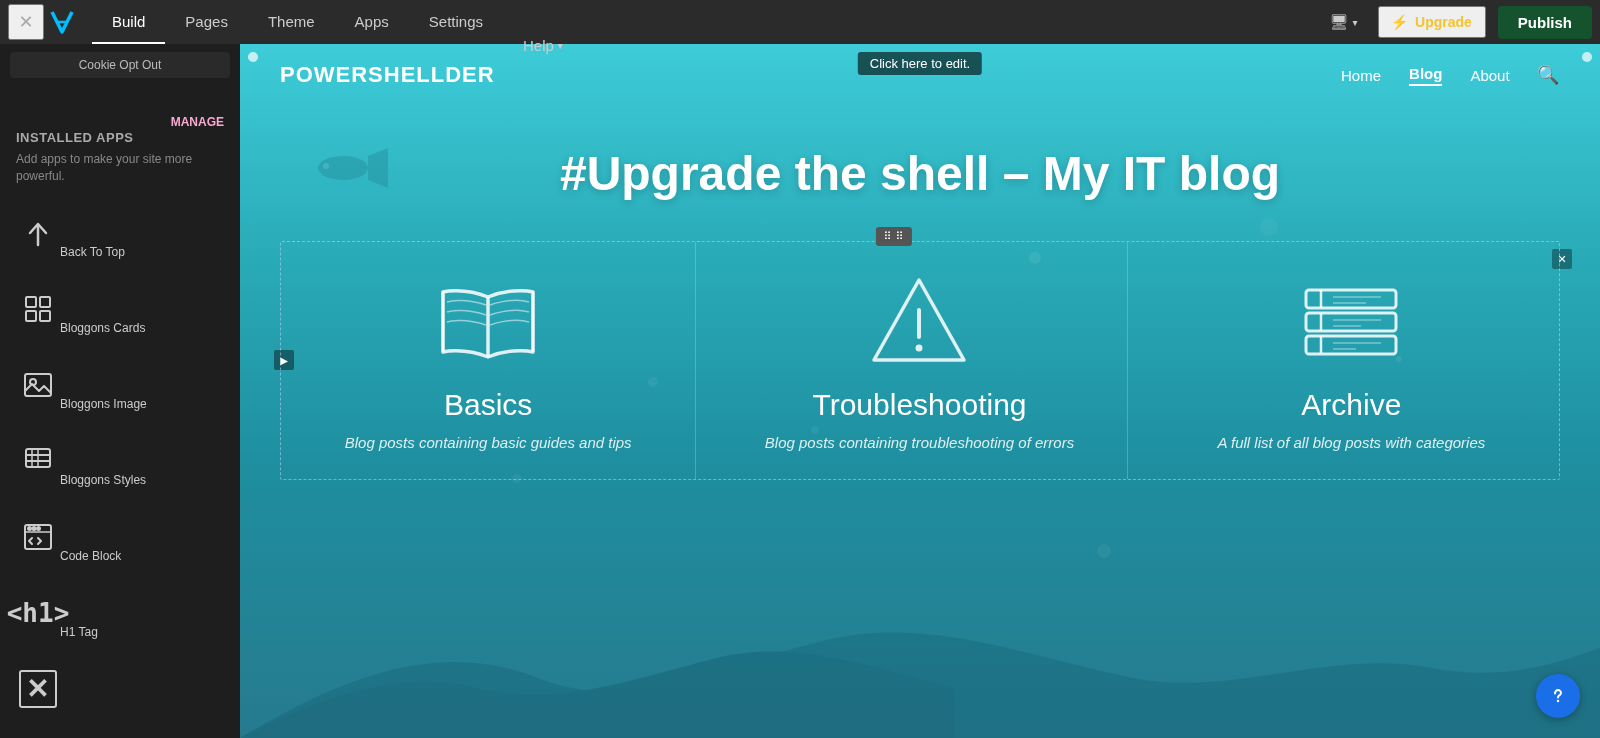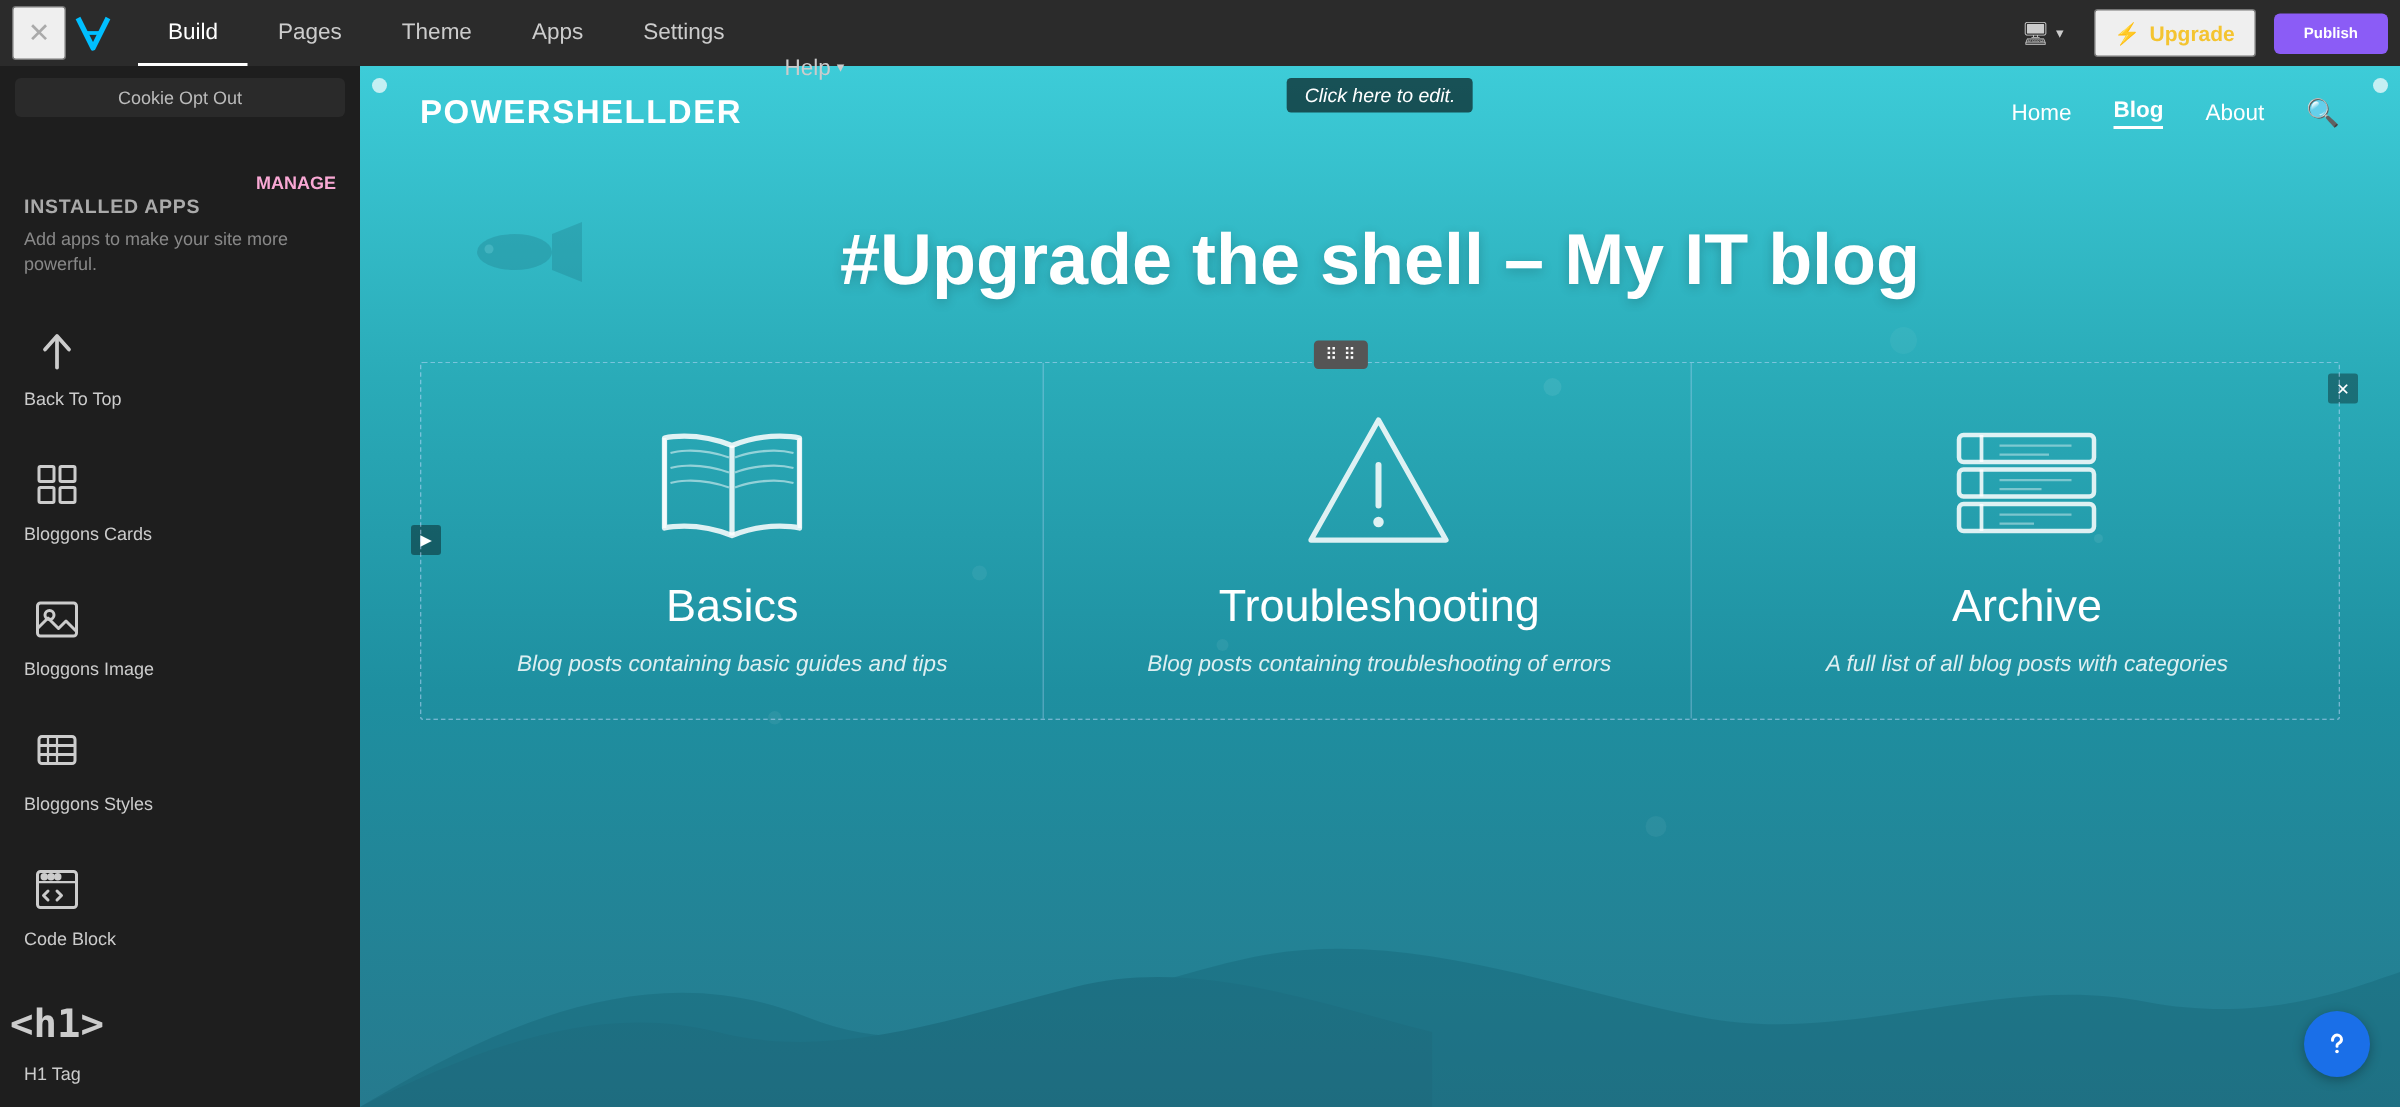--- a/index.html
+++ b/index.html
@@ -52,22 +52,22 @@
       display: flex; align-items: center; gap: 4px;
       color: #ccc; font-size: 15px; cursor: pointer;
       padding: 0 8px;
     }
     .upgrade-btn {
       display: flex; align-items: center; gap: 6px;
       color: #f4c430; font-size: 14px; font-weight: 600; cursor: pointer;
       padding: 6px 12px;
     }
     .publish-btn {
-      background: #8b5cf6;
-      color: #fff; font-size: 10px; font-weight: 600;
+      background: #14532d;
+      color: #fff; font-size: 15px; font-weight: 600;
       padding: 8px 20px; border-radius: 4px;
       cursor: pointer; border: none;
     }
 
     
     .main-area {
       display: flex; flex: 1; overflow: hidden;
     }
 
     
@@ -89,21 +89,21 @@
     .sidebar-manage-link {
       font-size: 12px; color: #f9a8d4; cursor: pointer; text-transform: uppercase; font-weight: 600; text-align: right;
     }
     .sidebar-desc {
       font-size: 12px; color: #888; padding: 0 16px 12px; line-height: 1.4;
     }
     .sidebar-apps-grid {
       display: flex; flex-direction: column; gap: 0;
     }
     .sidebar-app-item {
-      display: flex; flex-direction: column; align-items: flex-start;
+      display: flex; align-items: flex-end;
       padding: 12px 8px;
       cursor: pointer; border-radius: 4px;
       margin: 2px 8px;
       transition: background 0.15s;
     }
     .sidebar-app-icon {
       width: 44px; height: 44px;
       display: flex; align-items: center; justify-content: center;
       color: #ccc; font-size: 22px;
       margin-bottom: 4px;
@@ -124,21 +124,21 @@
       overflow: hidden;
       position: relative;
     }
     .canvas-edit-hint {
       position: absolute;
       top: 8px; left: 50%;
       transform: translateX(-50%);
       background: rgba(0,0,0,0.6);
       color: #fff; font-size: 13px;
       padding: 4px 12px; border-radius: 3px;
-      z-index: 10; white-space: nowrap; font-style: italic;
+      z-index: 10; white-space: nowrap;
     }
     
     .canvas-dot-tl, .canvas-dot-tr {
       position: absolute; width: 10px; height: 10px;
       background: #fff; border-radius: 50%; z-index: 10;
     }
     .canvas-dot-tl { top: 8px; left: 8px; opacity: 0.7; }
     .canvas-dot-tr { top: 8px; right: 8px; opacity: 0.7; }
 
     

